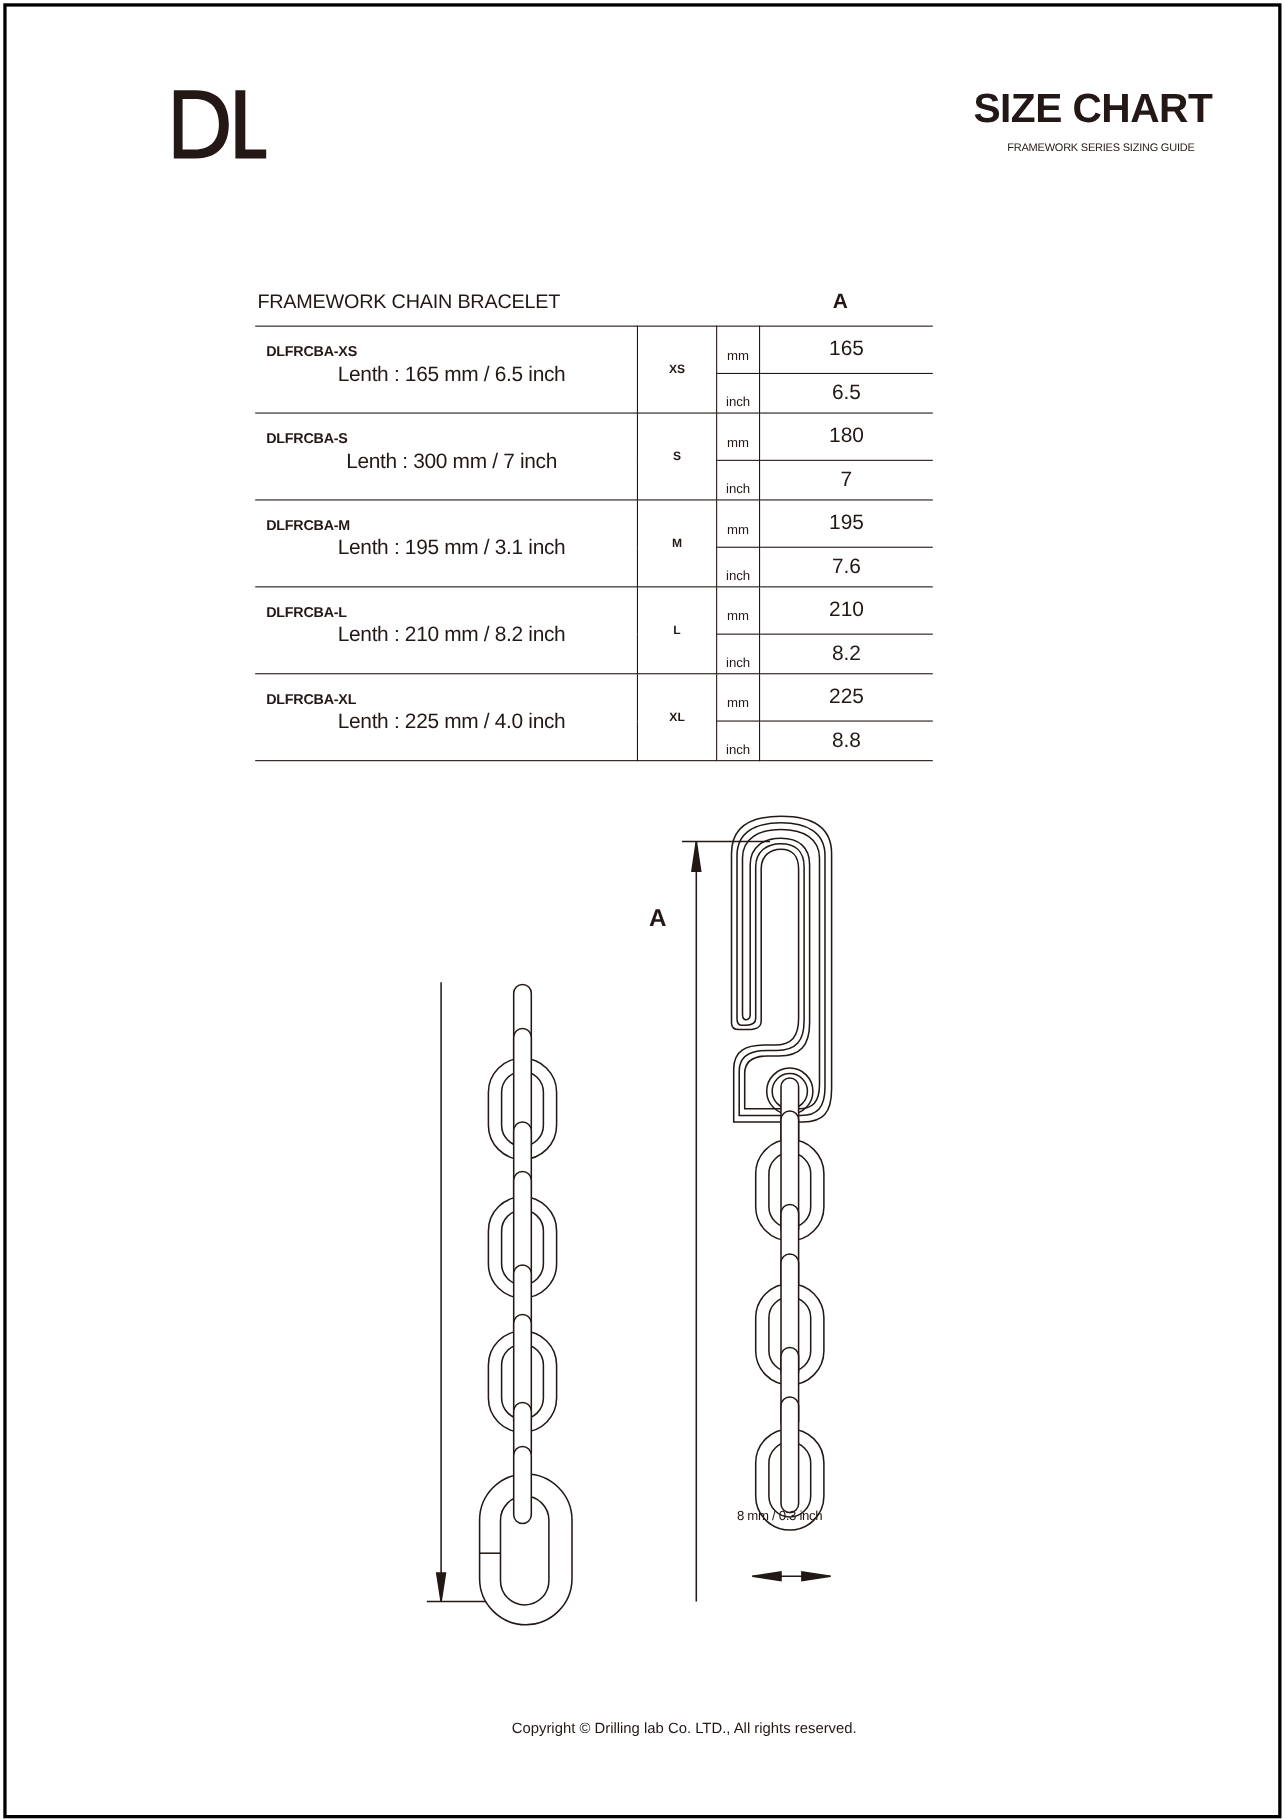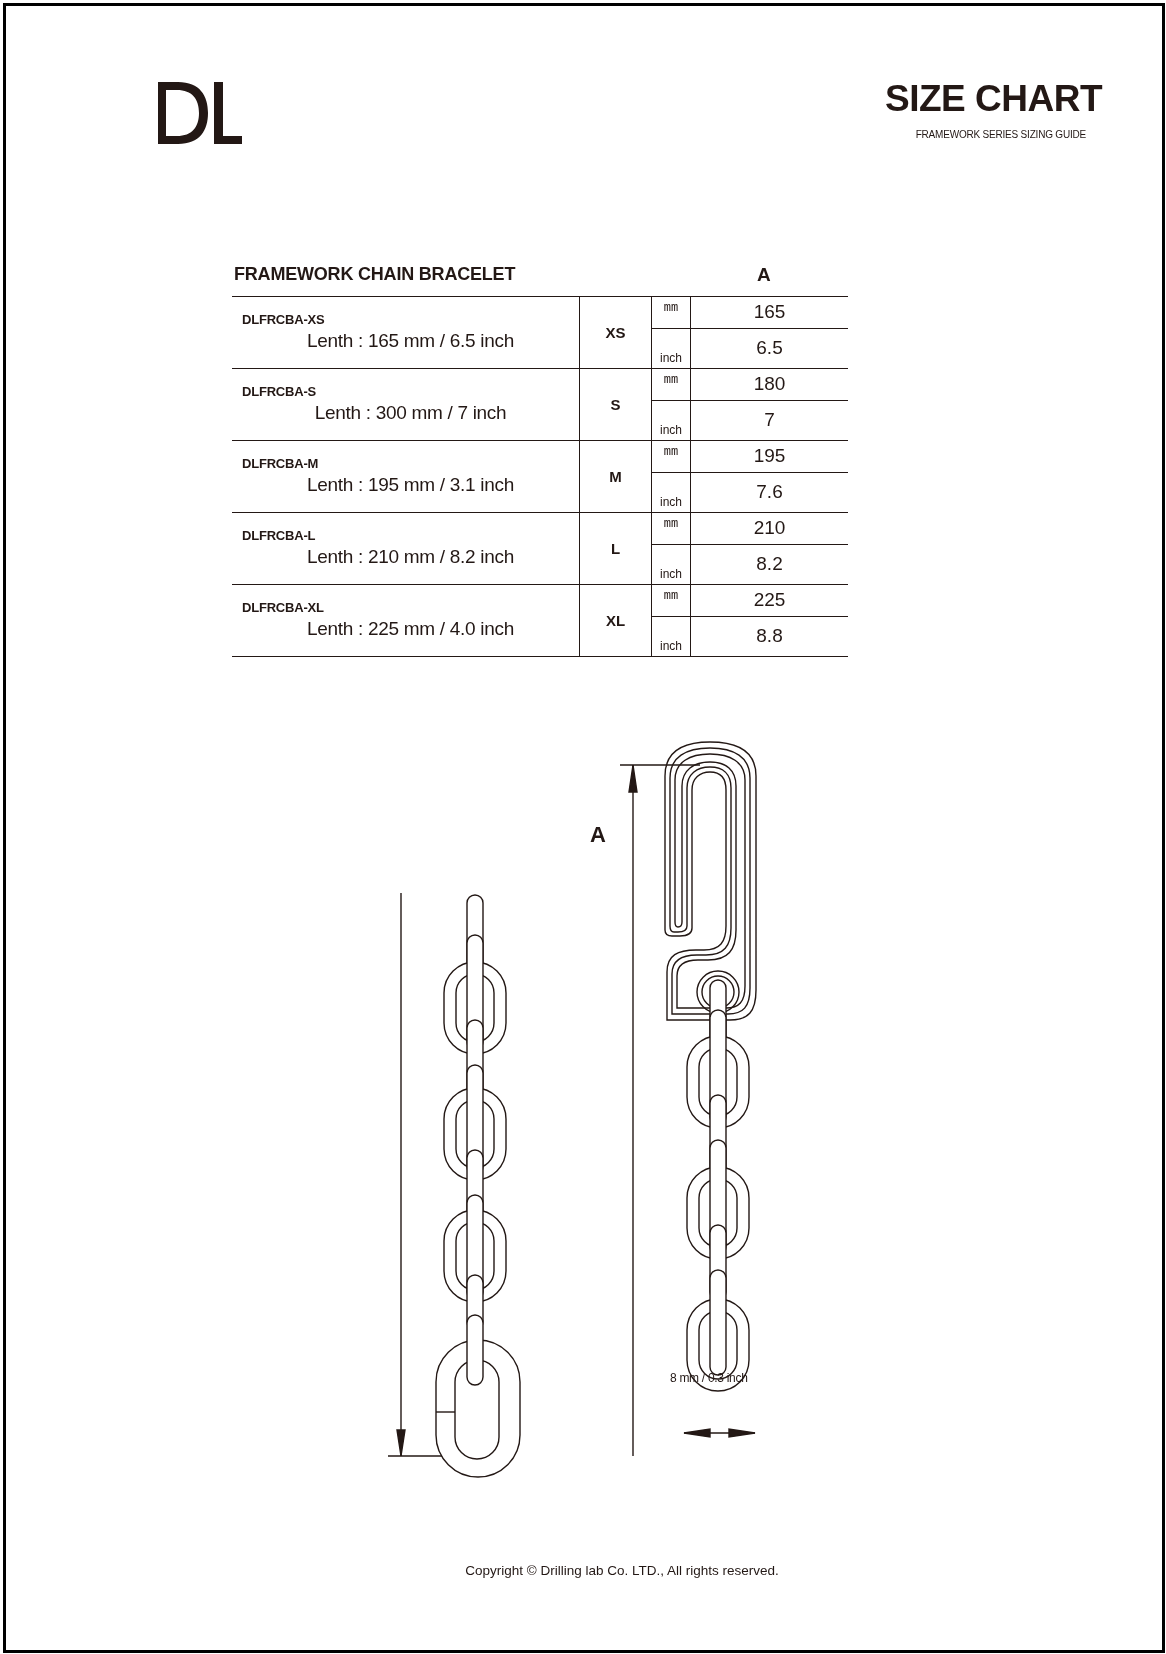--- a/index.html
+++ b/index.html
@@ -5,30 +5,30 @@
   html, body { margin: 0; padding: 0; background: #ffffff; }
   body { width: 1166px; height: 1654px; position: relative; overflow: hidden;
          font-family: "Liberation Sans", sans-serif; color: #231815; }
   .page-border { position: absolute; left: 3px; top: 3px; width: 1156px; height: 1644px;
                  border: 3px solid #000; box-sizing: content-box; }
   .logo-svg { position: absolute; left: 156px; top: 80px; }
   .title { position: absolute; right: 64px; top: 80px; font-size: 37px; font-weight: 700;
            letter-spacing: -0.5px; line-height: 1; }
   .subtitle { position: absolute; right: 80px; top: 130px; font-size: 10px; line-height: 1; letter-spacing: -0.2px; }
 
-  .table-title { position: absolute; left: 234px; top: 264px; font-size: 18px; font-weight: 700; letter-spacing: -0.2px; }
+  .table-title { position: absolute; left: 234px; top: 264px; font-size: 18px; font-weight: 400; letter-spacing: -0.2px; }
   .table-head-a { position: absolute; left: 757px; top: 264px; font-size: 19px; font-weight: 700; }
   table.size-table { position: absolute; left: 232px; top: 296px; width: 616px; border-collapse: collapse; }
   table.size-table td { border-top: 1.5px solid #231815; border-bottom: 1.5px solid #231815; padding: 0; }
   td.model { width: 347px; height: 71px; border-right: 1.5px solid #231815; vertical-align: top; }
   .model-code { display: block; margin: 15px 0 0 10px; font-size: 13px; font-weight: 700; letter-spacing: -0.2px; }
   .model-len { display: block; margin: 3px 0 0 10px; font-size: 19px; letter-spacing: -0.3px; text-align: center; }
-  td.size { width: 71px; text-align: center; font-size: 15px; font-weight: 700; border-right: 1.5px solid #231815; margin-top: 36px; }
+  td.size { width: 71px; text-align: center; font-size: 11px; font-weight: 700; border-right: 1.5px solid #231815; margin-top: 36px; }
   td.unit { width: 38px; height: 35px; font-size: 12px; text-align: center; border-right: 1.5px solid #231815; }
-  td.unit.mm { vertical-align: top; padding-top: 4px; height: 23px; font-family: Liberation Mono, monospace; }
+  td.unit.mm { vertical-align: top; padding-top: 19px; height: 23px; }
   td.unit.in { vertical-align: bottom; padding-bottom: 3px; height: 32px; }
   td.val { text-align: center; font-size: 19px; }
   td.half { border-top: 1px solid #231815; text-align: center; }
 
   .drawing { position: absolute; left: 0; top: 0; }
   .label-a { position: absolute; left: 590px; top: 822px; font-size: 22px; font-weight: 700; }
   .width-label { position: absolute; left: 670px; top: 1371px; font-size: 12px; letter-spacing: -0.3px; }
   .copyright { position: absolute; left: 0; width: 1244px; top: 1563px; text-align: center; font-size: 13.5px; }
 </style>
 </head>

